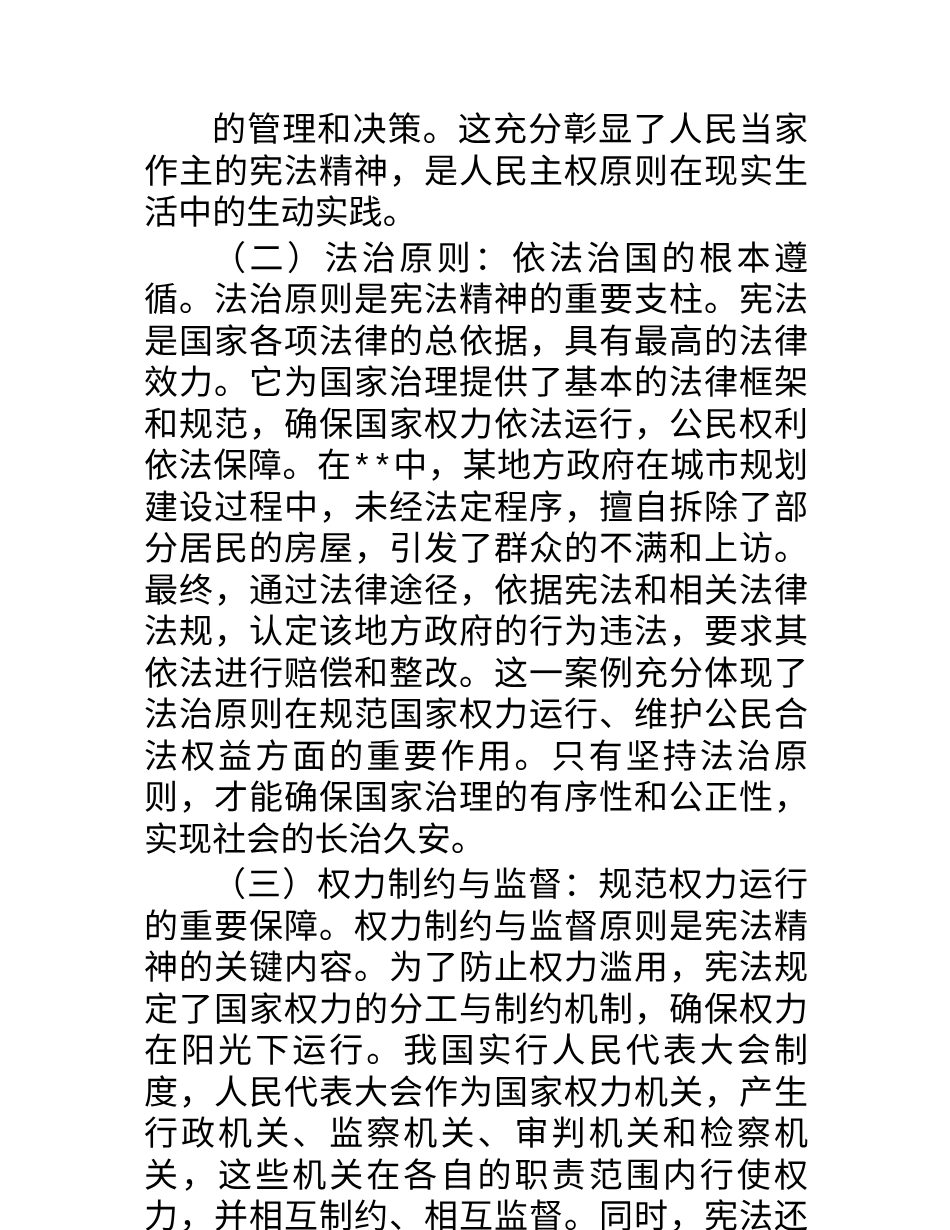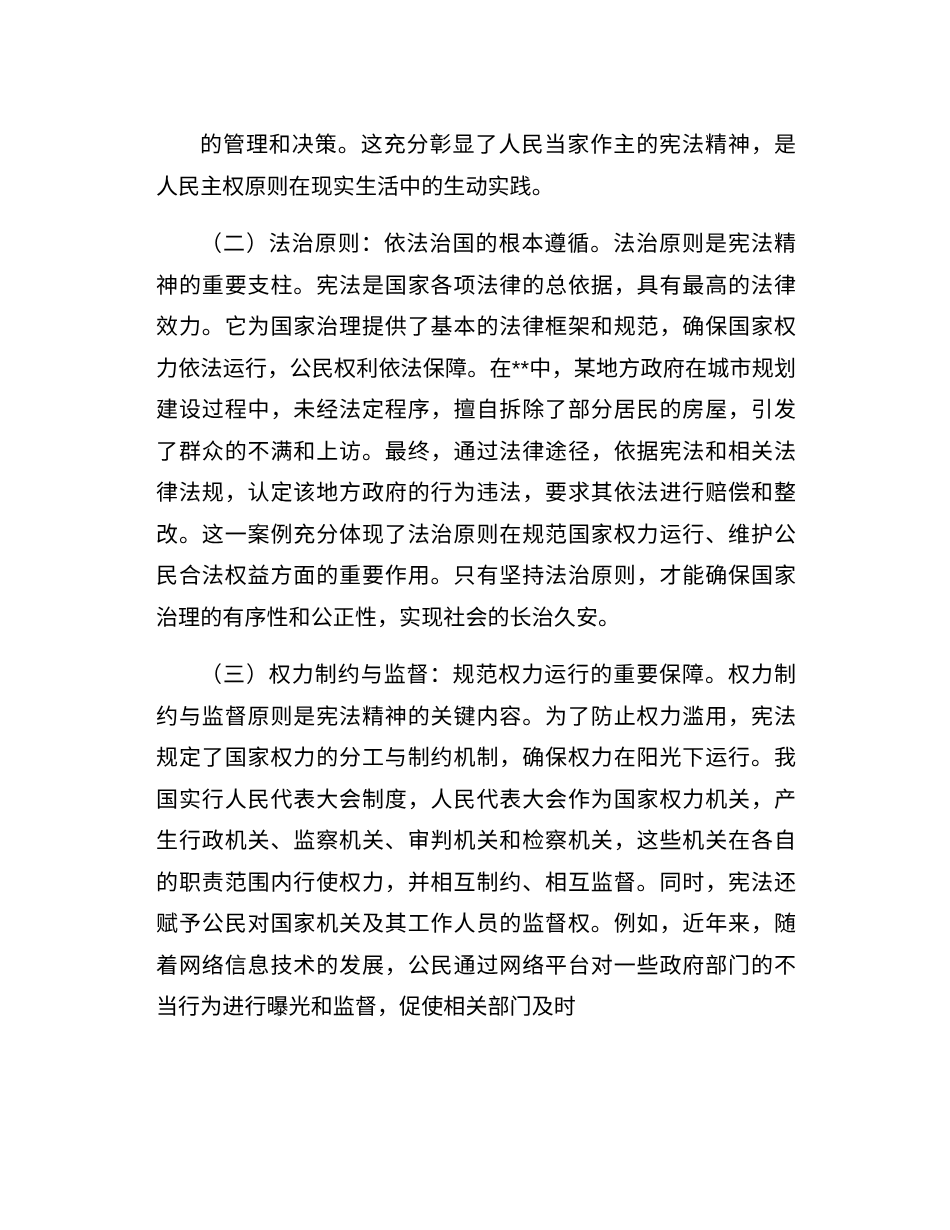--- a/index.html
+++ b/index.html
@@ -19,24 +19,24 @@
   }
 
   .text-column {
     position: absolute;
     left: 140px;
     top: 108px;
     width: 672px;
   }
 
   .doc-paragraph {
-    margin: 16px;
+    margin: 4px;
     padding: 0;
-    font-family: Liberation Sans, sans-serif;
-    font-size: 22px;
+    font-family: Liberation Mono, monospace;
+    font-size: 34px;
     line-height: 41.5px;
     color: #000000;
     text-align: justify;
     text-align-last: left;
     text-indent: 2em;
     letter-spacing: 0.1px;
     word-break: break-all;
     -webkit-font-smoothing: antialiased;
   }
 </style>

